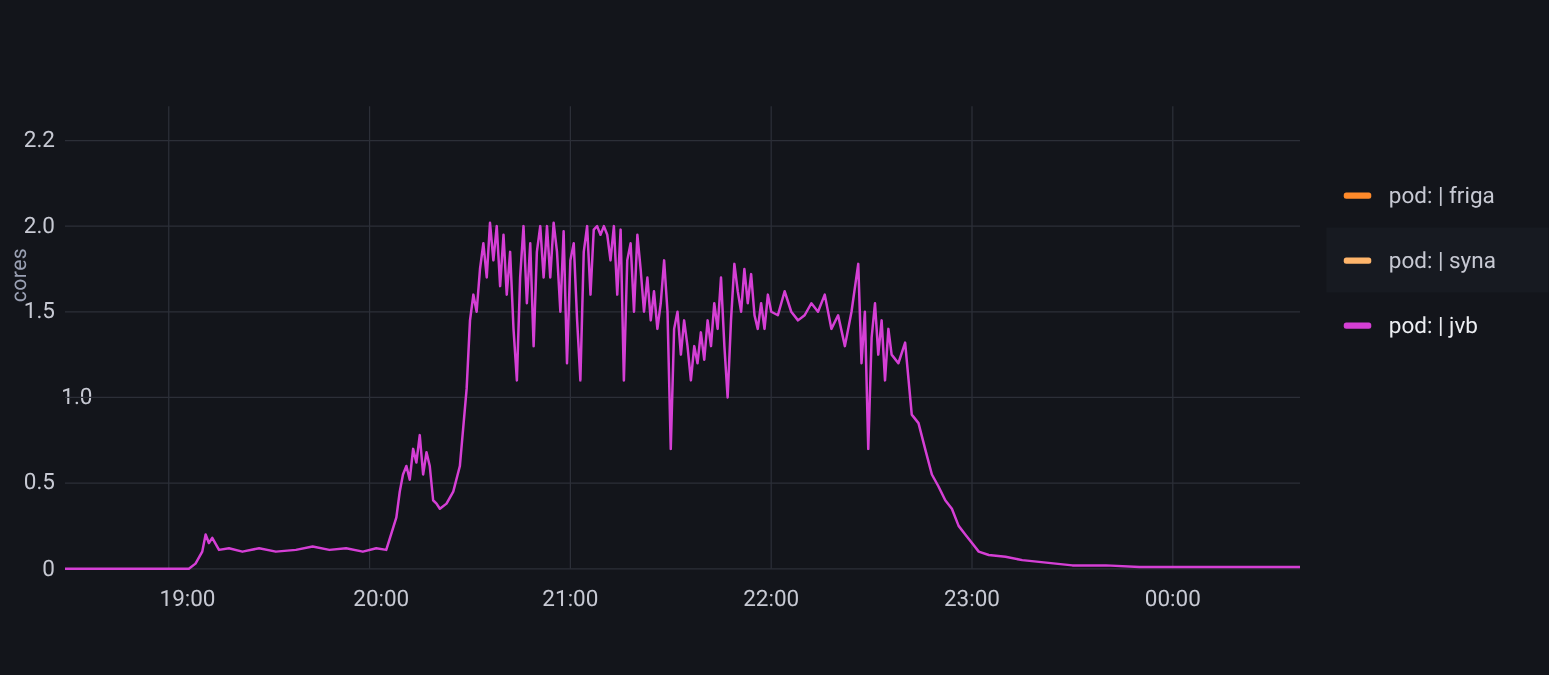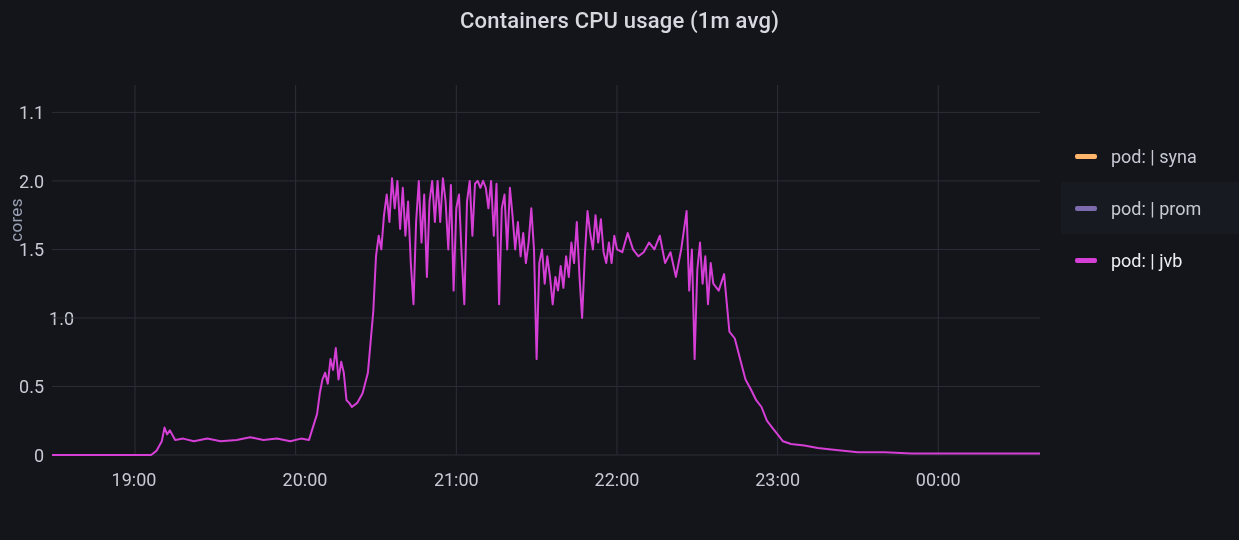--- a/index.html
+++ b/index.html
@@ -116,31 +116,30 @@
     fill: none;
     stroke-width: 2;
     stroke-linejoin: round;
     stroke-linecap: round;
   }
 </style>
 </head>
 <body>
 
 <div class="panel">
-  <div class="title">Containers CPU usage (1m avg)</div>
 
   <div class="ylabel">cores</div>
 
   <div id="yticks">
       <div class="ytick" style="top: 455px;">0</div>
       <div class="ytick" style="top: 386.481px;">0.5</div>
       <div class="ytick" style="top: 317.963px; margin-left: 30px;">1.0</div>
       <div class="ytick" style="top: 249.444px;">1.5</div>
       <div class="ytick" style="top: 180.926px;">2.0</div>
-      <div class="ytick" style="top: 112.407px;">1.1</div>
+      <div class="ytick" style="top: 112.407px;">2.2</div>
     </div>
 
   <div class="plot">
     <svg class="chart" id="chartsvg" width="988" height="466" viewBox="0 0 988 466">
         <line x1="0" y1="400" x2="988" y2="400" class="gridline"></line>
         <line x1="0" y1="331.48148148148147" x2="988" y2="331.48148148148147" class="gridline"></line>
         <line x1="0" y1="262.96296296296293" x2="988" y2="262.96296296296293" class="gridline"></line>
         <line x1="0" y1="194.44444444444449" x2="988" y2="194.44444444444449" class="gridline"></line>
         <line x1="0" y1="125.92592592592592" x2="988" y2="125.92592592592592" class="gridline"></line>
         <line x1="0" y1="57.40740740740745" x2="988" y2="57.40740740740745" class="gridline"></line>
@@ -148,35 +147,35 @@
         <line x1="243.65311653116532" y1="30" x2="243.65311653116532" y2="400" class="gridline"></line>
         <line x1="404.30352303523034" y1="30" x2="404.30352303523034" y2="400" class="gridline"></line>
         <line x1="564.9539295392954" y1="30" x2="564.9539295392954" y2="400" class="gridline"></line>
         <line x1="725.6043360433604" y1="30" x2="725.6043360433604" y2="400" class="gridline"></line>
         <line x1="886.2547425474255" y1="30" x2="886.2547425474255" y2="400" class="gridline"></line>
         <path d="M0.0 400.0 L96.4 400.0 L99.1 400.0 L104.4 395.9 L109.8 386.3 L112.5 372.6 L115.1 379.4 L117.8 375.3 L123.2 384.9 L131.2 383.6 L141.9 386.3 L155.3 383.6 L168.7 386.3 L184.7 384.9 L198.1 382.2 L211.5 384.9 L224.9 383.6 L238.3 386.3 L249.0 383.6 L257.0 384.9 L265.1 358.9 L267.8 338.3 L270.4 324.6 L273.1 317.8 L275.8 328.7 L278.5 304.1 L281.1 315.0 L283.8 293.1 L286.5 324.6 L289.2 306.8 L291.8 317.8 L294.5 345.2 L297.2 347.9 L299.9 352.0 L305.2 347.9 L310.6 338.3 L315.9 317.8 L321.3 256.1 L324.0 201.3 L326.7 180.7 L329.3 194.4 L332.0 160.2 L334.7 139.6 L337.4 167.0 L340.0 123.2 L342.7 153.3 L345.4 125.9 L348.1 173.9 L350.8 132.8 L353.4 180.7 L356.1 146.5 L358.8 208.1 L361.5 249.3 L364.1 167.0 L366.8 125.9 L369.5 187.6 L372.2 139.6 L374.9 221.9 L377.5 146.5 L380.2 125.9 L382.9 167.0 L385.6 125.9 L388.2 167.0 L390.9 123.2 L393.6 146.5 L396.3 194.4 L398.9 130.0 L401.6 235.6 L404.3 153.3 L407.0 139.6 L409.7 201.3 L412.3 249.3 L415.0 146.5 L417.7 125.9 L420.4 180.7 L423.0 128.7 L425.7 125.9 L428.4 132.8 L431.1 125.9 L433.8 132.8 L436.4 153.3 L439.1 125.9 L441.8 180.7 L444.5 128.7 L447.1 249.3 L449.8 153.3 L452.5 139.6 L455.2 194.4 L457.9 132.8 L460.5 160.2 L463.2 194.4 L465.9 167.0 L468.6 201.3 L471.2 178.0 L473.9 208.1 L476.6 187.6 L479.3 153.3 L482.0 194.4 L484.6 304.1 L487.3 208.1 L490.0 194.4 L492.7 228.7 L495.3 201.3 L498.0 221.9 L500.7 249.3 L503.4 221.9 L506.0 235.6 L508.7 210.9 L511.4 232.8 L514.1 201.3 L516.8 221.9 L519.4 187.6 L522.1 208.1 L524.8 167.0 L527.5 221.9 L530.1 263.0 L532.8 201.3 L535.5 156.1 L538.2 178.0 L540.9 194.4 L543.5 160.2 L546.2 187.6 L548.9 164.3 L551.6 197.2 L554.2 208.1 L556.9 187.6 L559.6 208.1 L562.3 180.7 L565.0 194.4 L570.3 197.2 L575.7 178.0 L581.0 194.4 L586.4 201.3 L591.7 197.2 L597.1 187.6 L602.4 194.4 L607.8 180.7 L613.1 208.1 L618.5 197.2 L623.9 221.9 L629.2 194.4 L634.6 156.1 L637.2 235.6 L639.9 194.4 L642.6 304.1 L645.3 215.0 L648.0 187.6 L650.6 228.7 L653.3 201.3 L656.0 249.3 L658.7 208.1 L661.3 228.7 L666.7 235.6 L672.1 219.1 L677.4 276.7 L682.8 283.5 L688.1 304.1 L693.5 324.6 L698.8 334.2 L704.2 345.2 L709.5 352.0 L714.9 365.7 L720.2 372.6 L725.6 379.4 L731.0 386.3 L739.0 389.0 L752.4 390.4 L765.8 393.1 L779.2 394.5 L805.9 397.3 L832.7 397.3 L859.5 398.6 L886.3 398.6 L926.4 398.6 L966.6 398.6 L988.0 398.6 " class="series" stroke="#d53fd5"></path>
       </svg>
   </div>
 
   <div id="xticks">
-      <div class="xtick" style="left: 134px; top: 469px;">19:00</div>
+      <div class="xtick" style="left: 150px; top: 469px;">19:00</div>
       <div class="xtick" style="left: 305px; top: 469px;">20:00</div>
       <div class="xtick" style="left: 456.304px; top: 469px;">21:00</div>
       <div class="xtick" style="left: 616.954px; top: 469px;">22:00</div>
       <div class="xtick" style="left: 777.604px; top: 469px;">23:00</div>
       <div class="xtick" style="left: 938.255px; top: 469px;">00:00</div>
     </div>
 
   <div class="legend" id="legend">
       <div class="legend-row">
+        <span class="swatch" style="background: rgb(255, 138, 42);"></span>
+        <span>pod: | friga</span>
+      </div>
+      <div class="legend-row">
         <span class="swatch" style="background: rgb(255, 181, 107);"></span>
         <span>pod: | syna</span>
-      </div>
-      <div class="legend-row">
-        <span class="swatch" style="background: rgb(126, 107, 173);"></span>
-        <span>pod: | prom</span>
       </div>
       <div class="legend-row active">
         <span class="swatch" style="background: rgb(213, 63, 213);"></span>
         <span>pod: | jvb</span>
       </div>
     </div>
 </div>
 
 </body></html>

